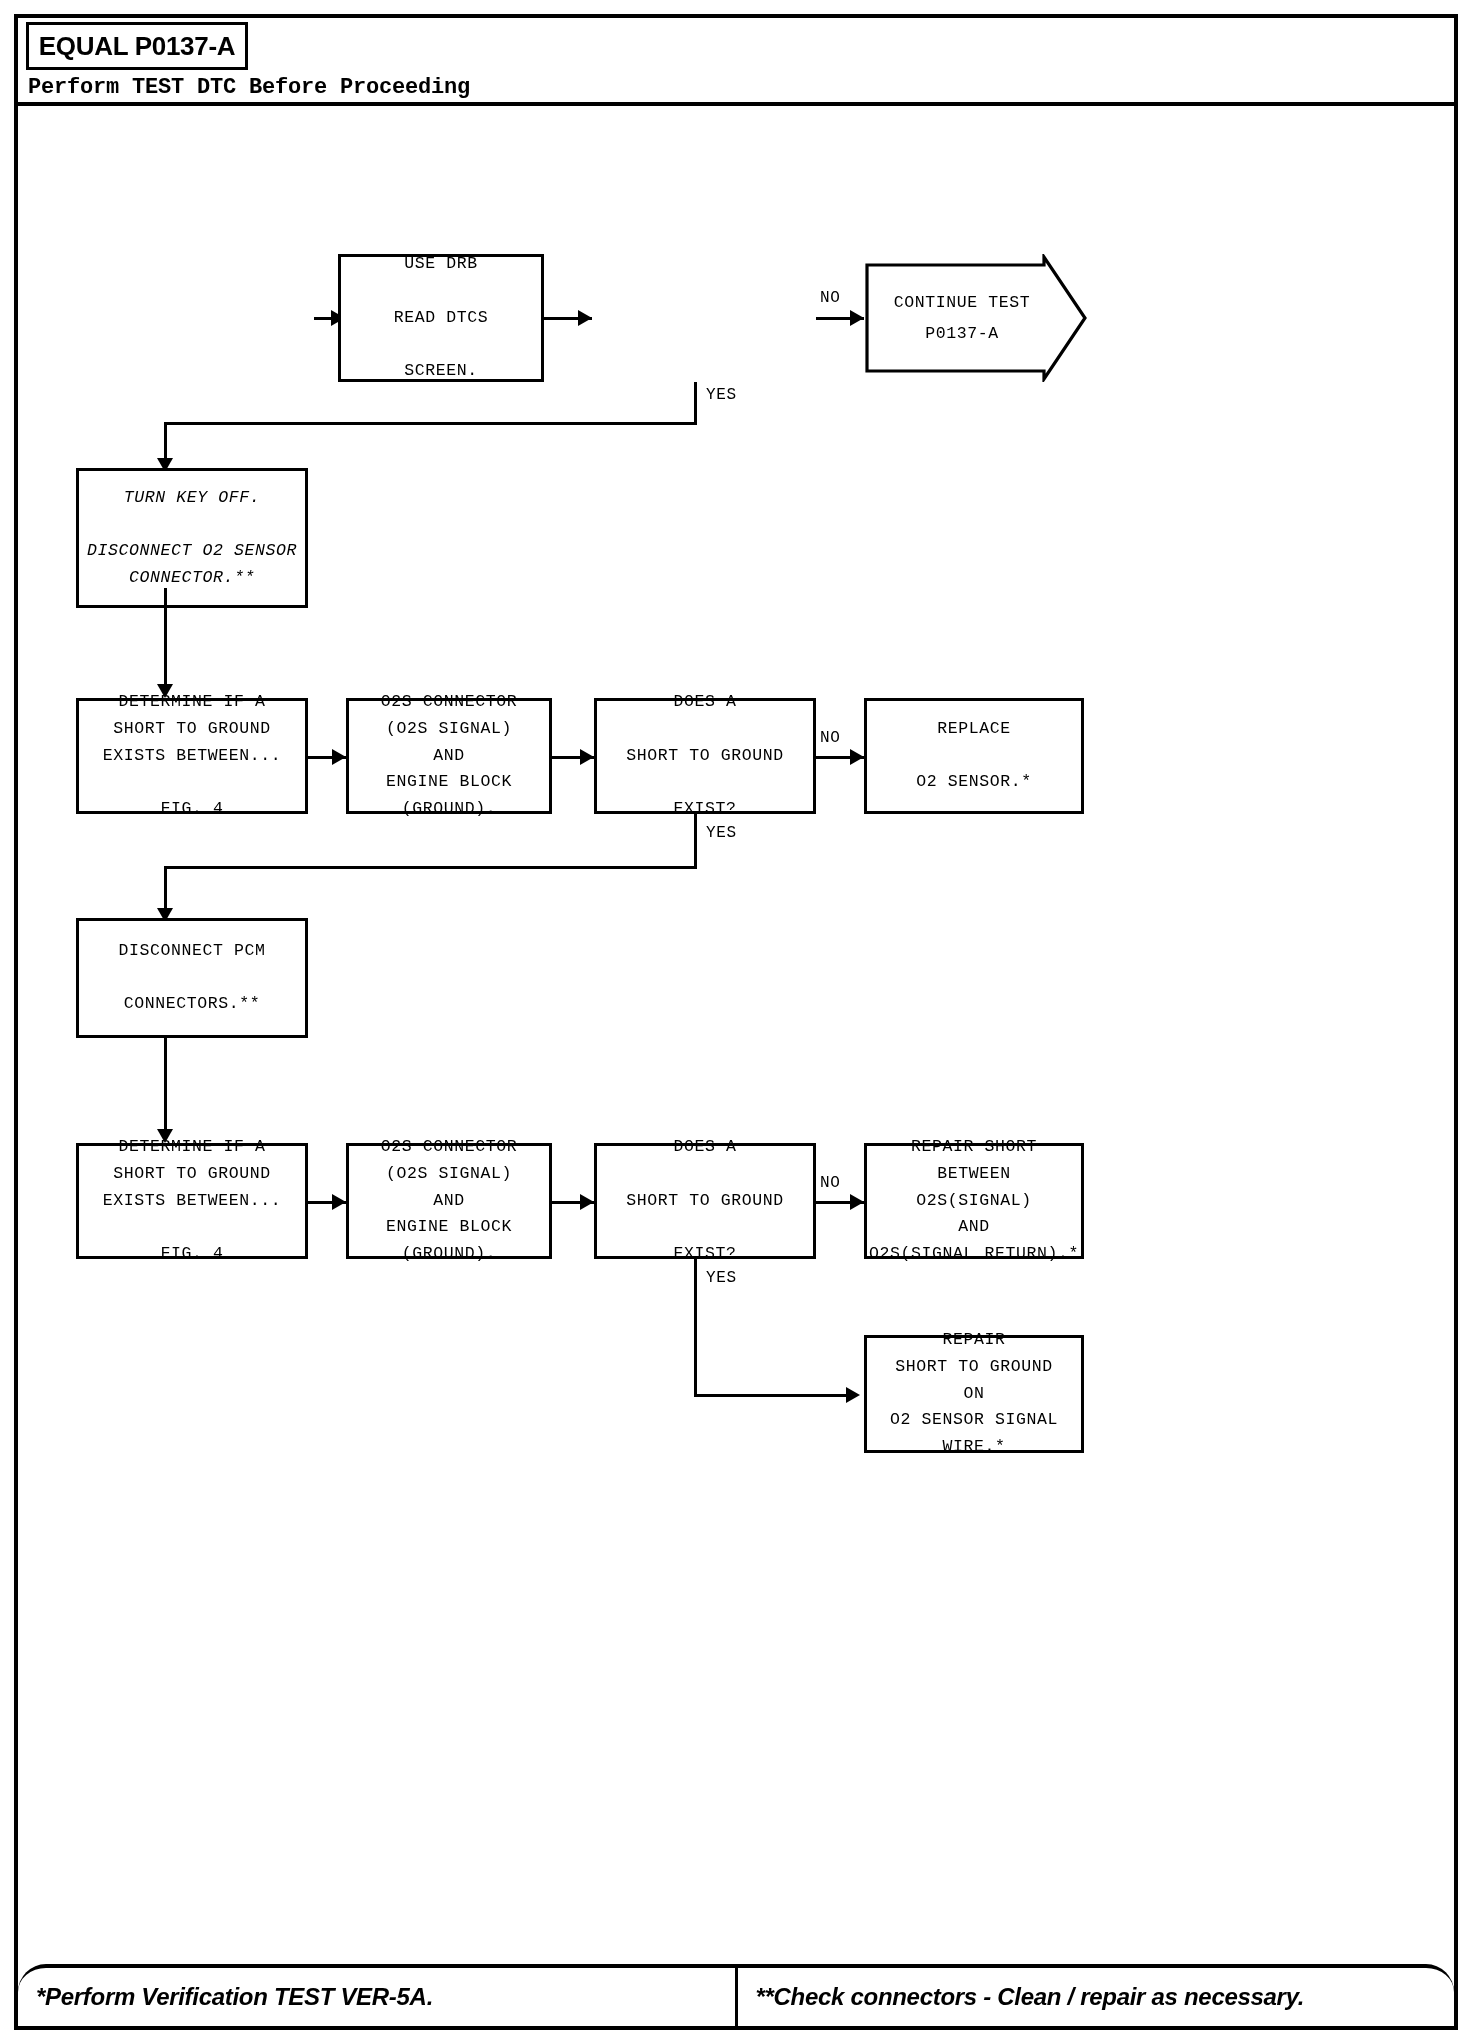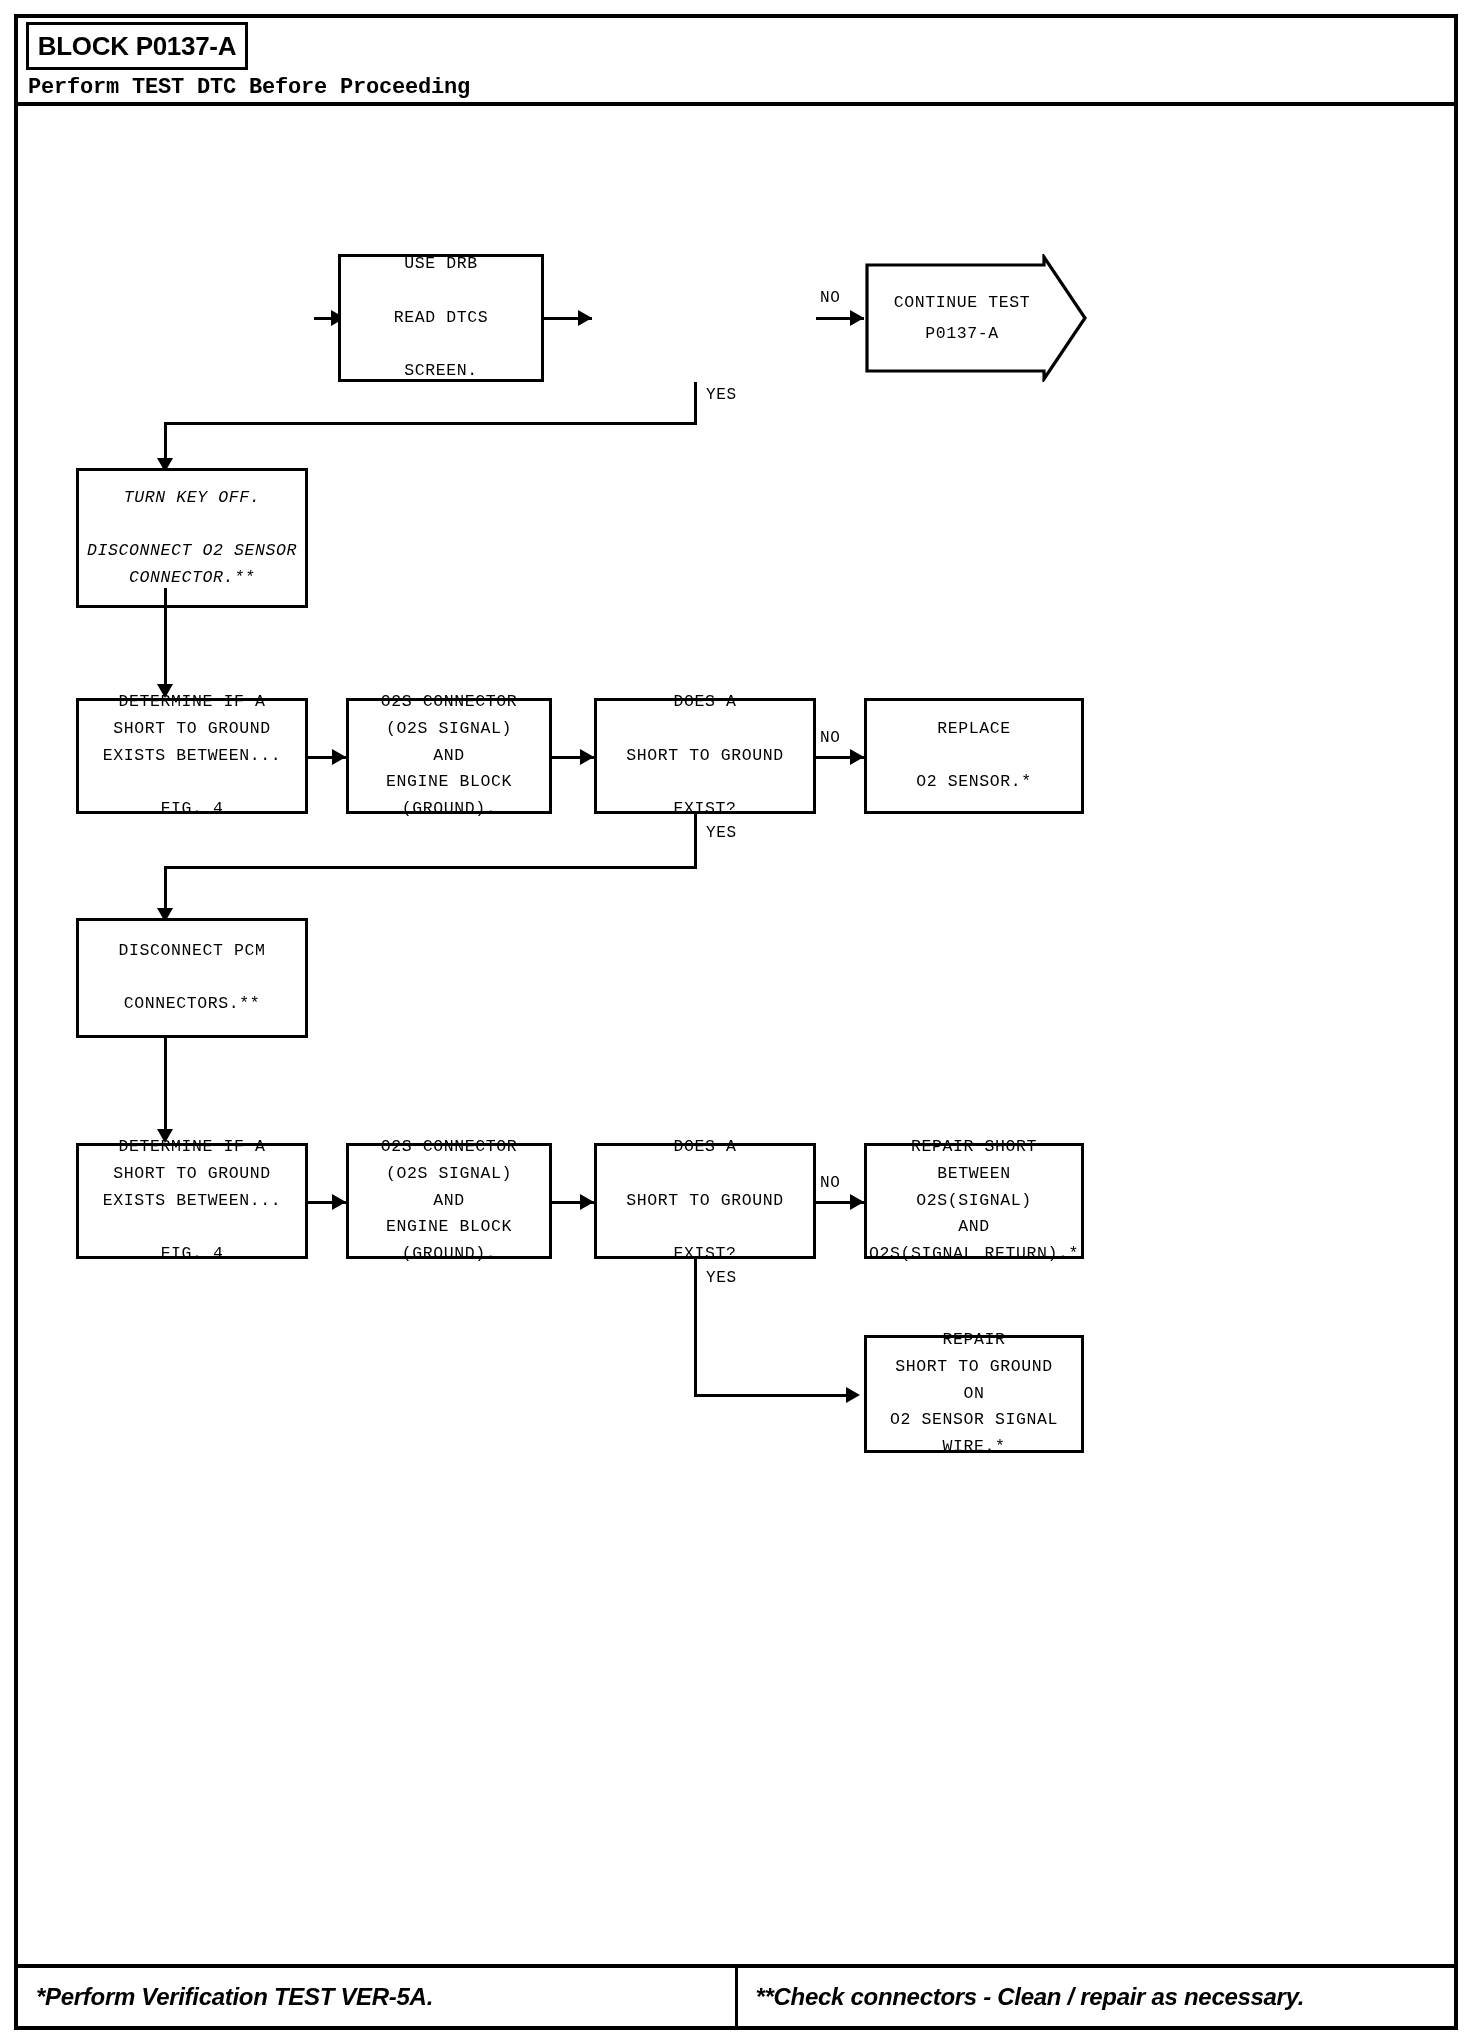--- a/index.html
+++ b/index.html
@@ -41,34 +41,34 @@
   
   .hline{position:absolute;height:0;border-top:3px solid #000;}
   .vline{position:absolute;width:0;border-left:3px solid #000;}
   .arrowhead{position:absolute;width:0;height:0;}
   .arrowhead.right{border-top:8px solid transparent;border-bottom:8px solid transparent;border-left:14px solid #000;}
   .arrowhead.down{border-left:8px solid transparent;border-right:8px solid transparent;border-top:14px solid #000;}
   .edge-label{position:absolute;font-family:"Liberation Mono",monospace;font-size:16px;letter-spacing:0.6px;}
 
   
   #footer{position:absolute;left:0;right:0;bottom:0;height:62px;border-top:4px solid #000;
-          box-sizing:border-box;display:flex;}
+          box-sizing:border-box;display:flex;border-radius:28px;}
   .foot-cell{flex:1;display:flex;align-items:center;padding-left:18px;}
   .foot-cell span{font-weight:bold;font-style:italic;font-size:24px;letter-spacing:-0.3px;}
   #foot-divider{width:3px;background:#000;}
 </style>
 </head>
 <body>
 
 <div id="page">
 <div id="sheet">
 
   <div id="header">
     <div id="test-id-box">
-      <span>BLOCK P0137-A</span>
+      <span>EQUAL P0137-A</span>
     </div>
     <div id="header-sub">
       <span>Perform TEST DTC Before Proceeding</span>
     </div>
   </div>
 
   <div id="canvas">
 
 
     <div class="hline" style="left:296px;top:211px;width:22px;"></div>

